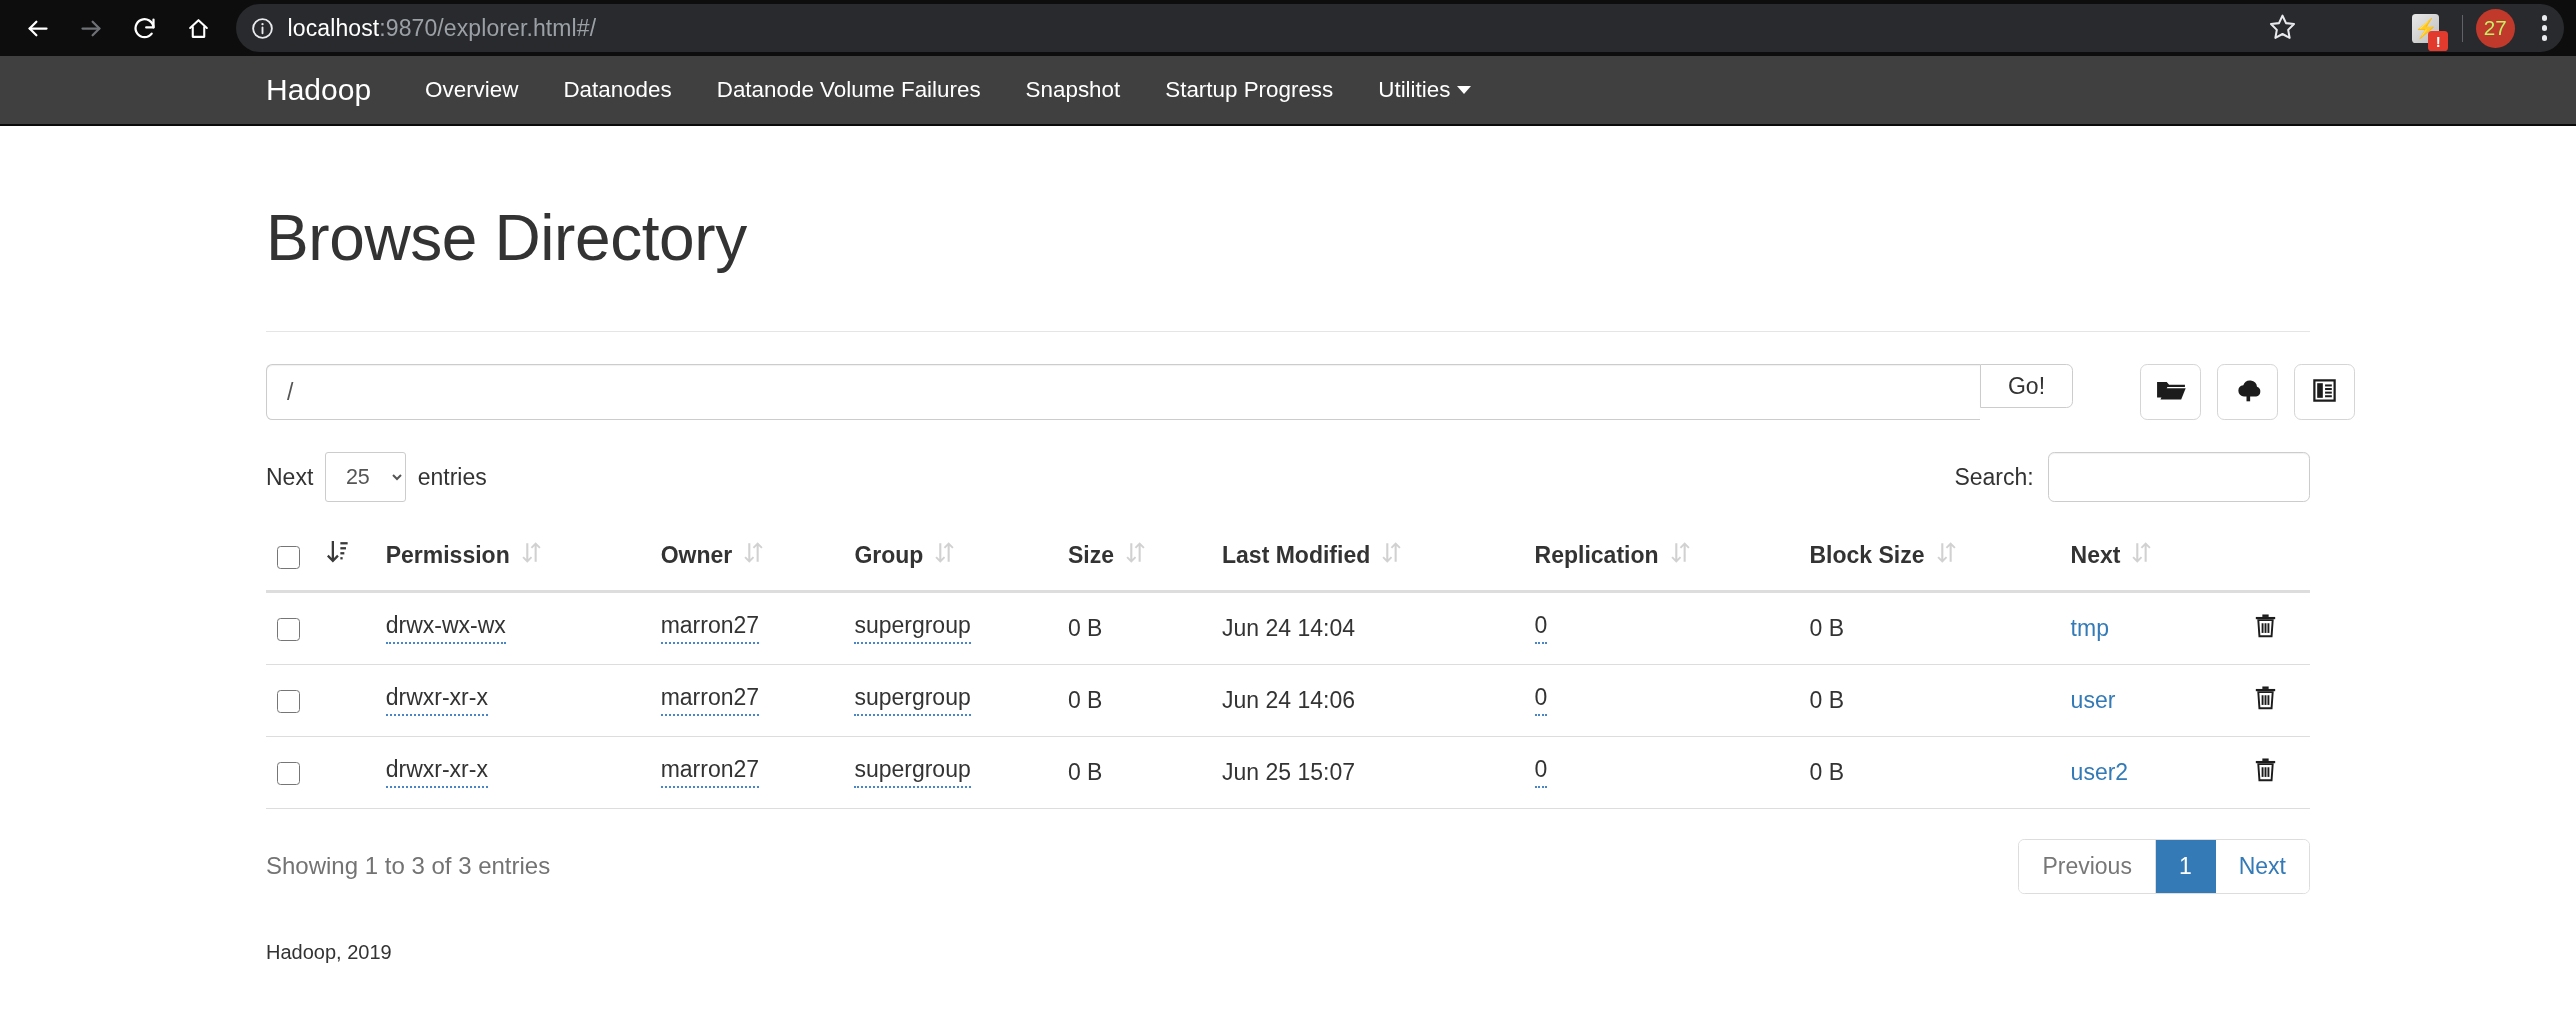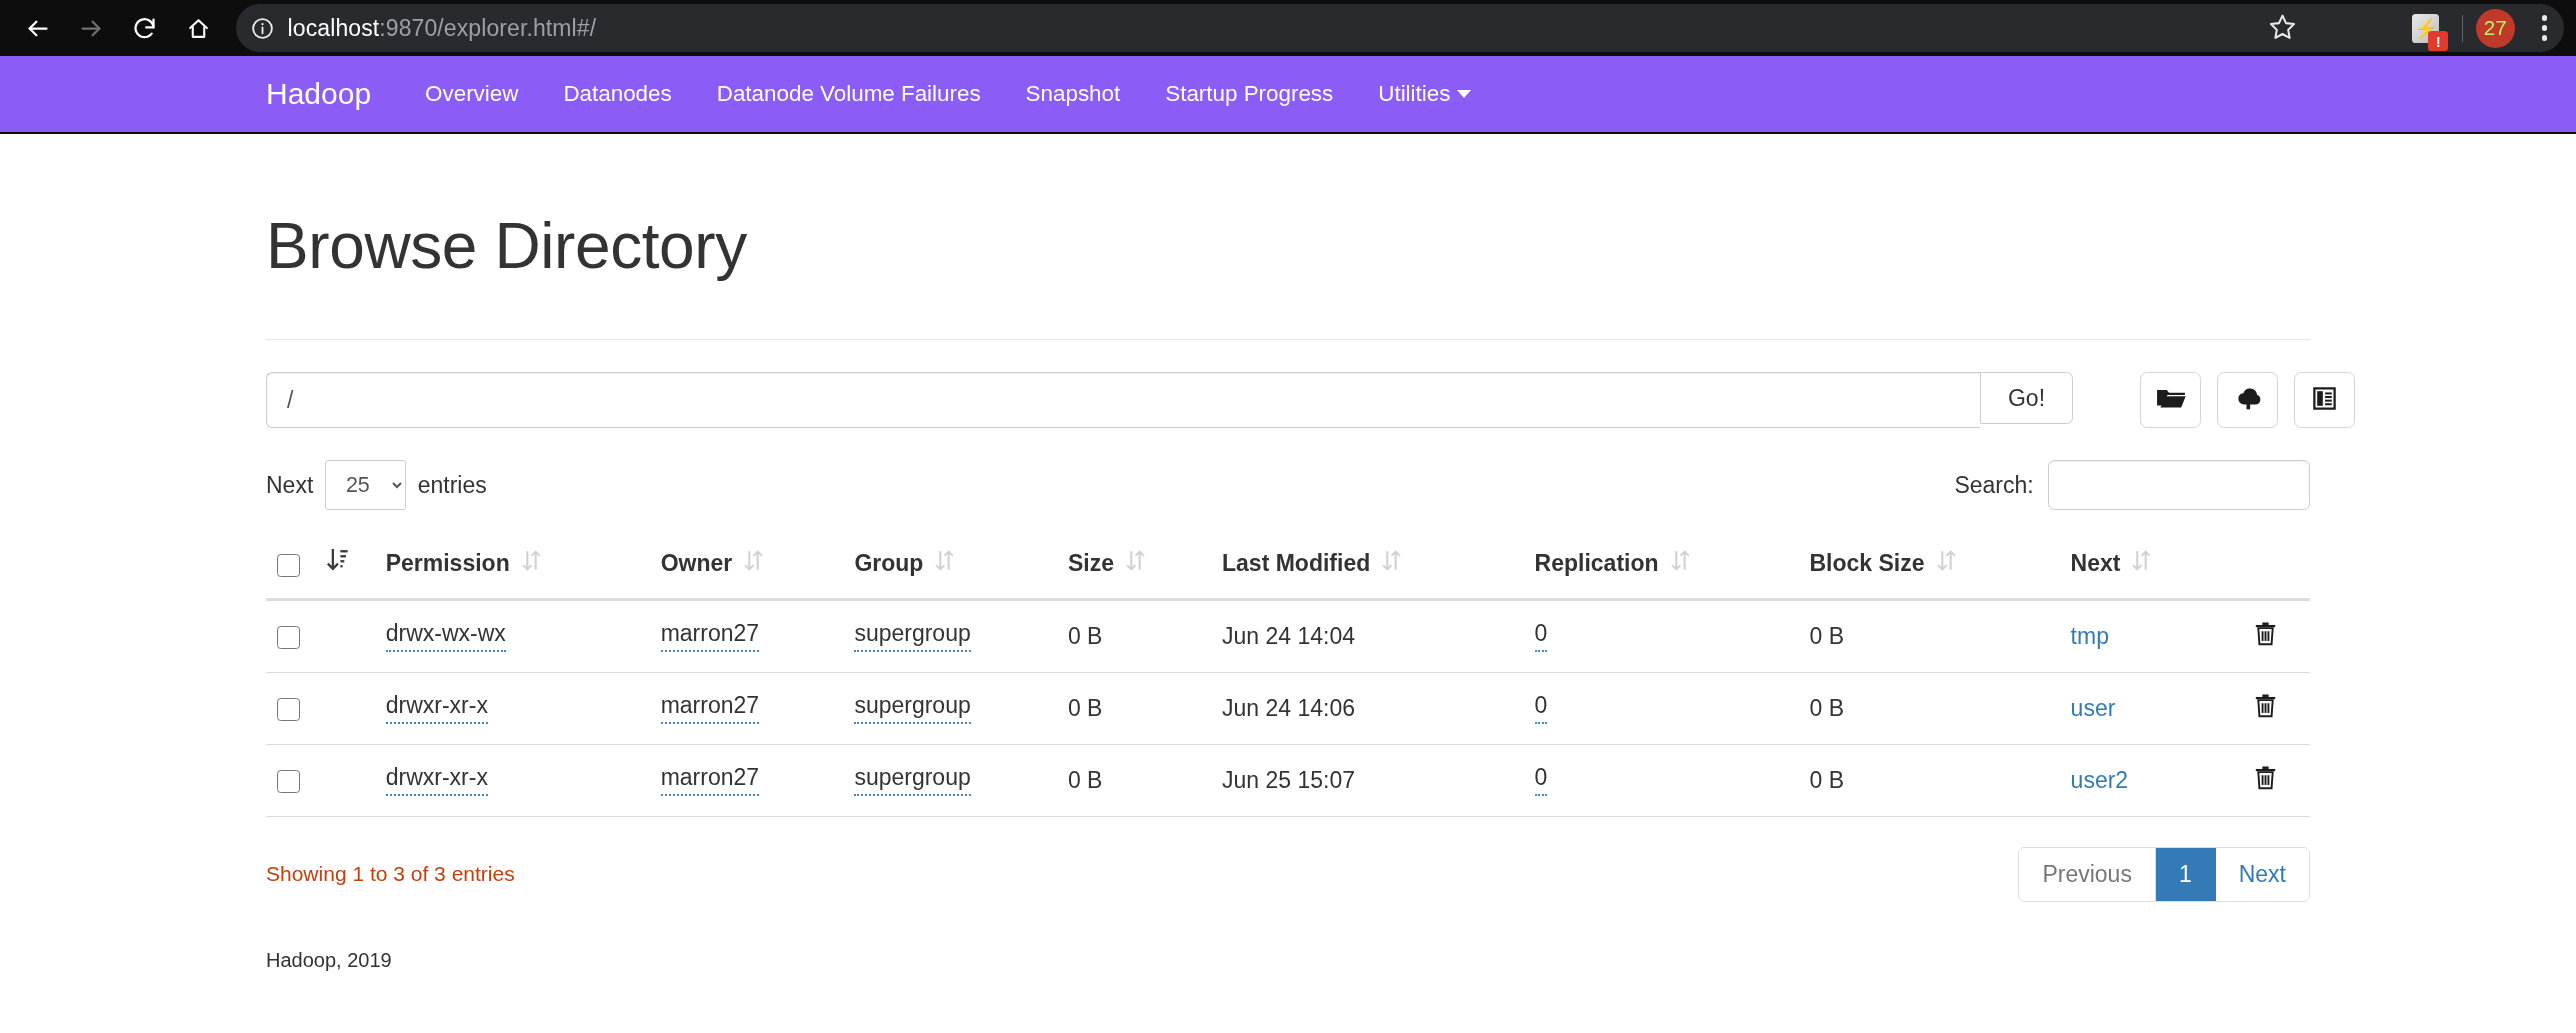--- a/index.html
+++ b/index.html
@@ -114,22 +114,22 @@
     display: flex; flex-direction: column;
     align-items: center; justify-content: center;
     gap: 4.5px;
     margin-left: 7.2px;
     cursor: pointer;
   }
   .kebab i { width: 5.4px; height: 5.4px; border-radius: 50%; background: #e8eaed; display: block; }
 
   
   .hadoop-navbar {
-    height: 78px;
-    background: #8b5cf6;
+    height: 70px;
+    background: #404040;
     display: flex;
     align-items: center;
     padding-left: 266px;
     border-bottom: 2.7px solid #0a0a0a;
   }
   .brand {
     color: #ffffff;
     font-size: 30px;
     margin-right: 54px;
     text-decoration: none;
@@ -190,21 +190,21 @@
     border-radius: 6.3px 0 0 6.3px;
     font-size: 23px;
     color: #555555;
     padding: 0 20px;
     font-family: "Liberation Sans", sans-serif;
     outline: none;
     background: #fff;
     box-shadow: inset 0 0.9px 0.9px rgba(0,0,0,.06);
   }
   .go-btn {
-    height: 52px;
+    height: 44px;
     min-width: 93px;
     border: 1.8px solid #cccccc;
     border-radius: 0 6.3px 6.3px 0;
     background: #ffffff;
     font-size: 23px;
     color: #333333;
     cursor: pointer;
     font-family: "Liberation Sans", sans-serif;
   }
   .tool-btns {
@@ -316,21 +316,21 @@
     display: inline-block;
   }
 
   
   .table-footer {
     display: flex;
     align-items: center;
     justify-content: space-between;
     margin-top: 30px;
   }
-  .dt-info { font-size: 21px; color: #c2410c; }
+  .dt-info { font-size: 24px; color: #737373; }
   .pagination {
     display: flex;
     border: 1.8px solid #dddddd;
     border-radius: 6.3px;
     overflow: hidden;
   }
   .pg {
     padding: 13.4px 23px;
     font-size: 23px;
     color: #337ab7;

